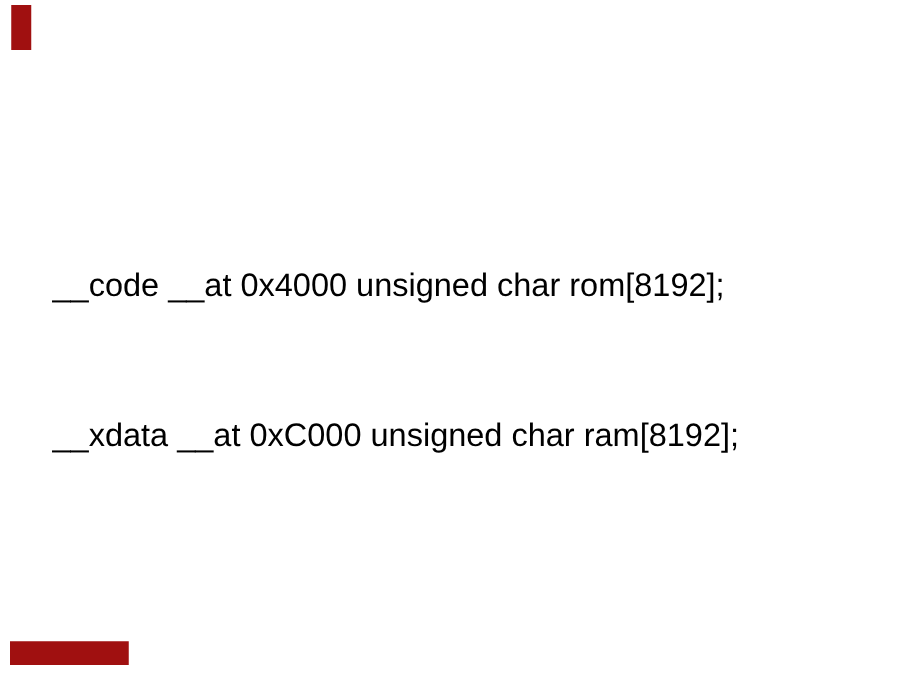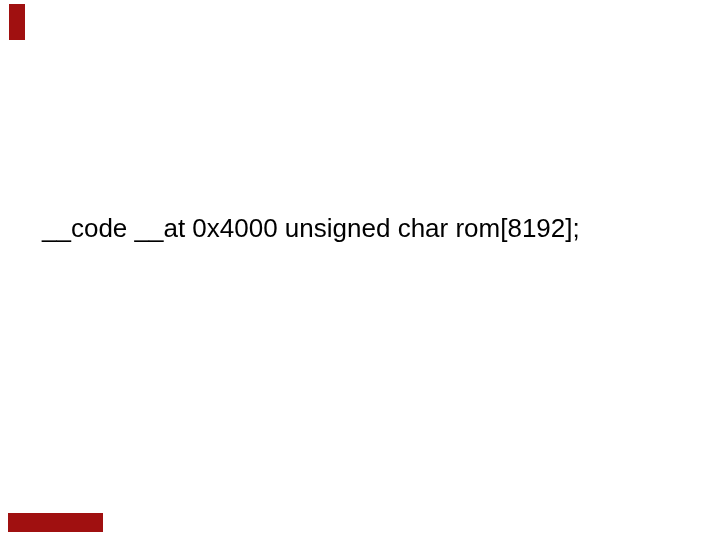--- a/index.html
+++ b/index.html
@@ -49,20 +49,21 @@
 <body>
 
 <div class="slide" style="background-color: rgb(255, 255, 255);">
 
   <div class="accent-top-left" style="background-color: rgb(160, 16, 16);"></div>
 
   <div class="accent-bottom-left" style="background-color: rgb(160, 16, 16);"></div>
 
   <div class="code-block" style="color: rgb(0, 0, 0);">
     <div class="code-line">__code __at 0x4000 unsigned char rom[8192];</div>
+    <div class="code-line">__xdata __at 0xC000 unsigned char ram[8192];</div>
     <div class="code-line"></div>
     
     
     
     
     
     
   </div>
 
 </div>

